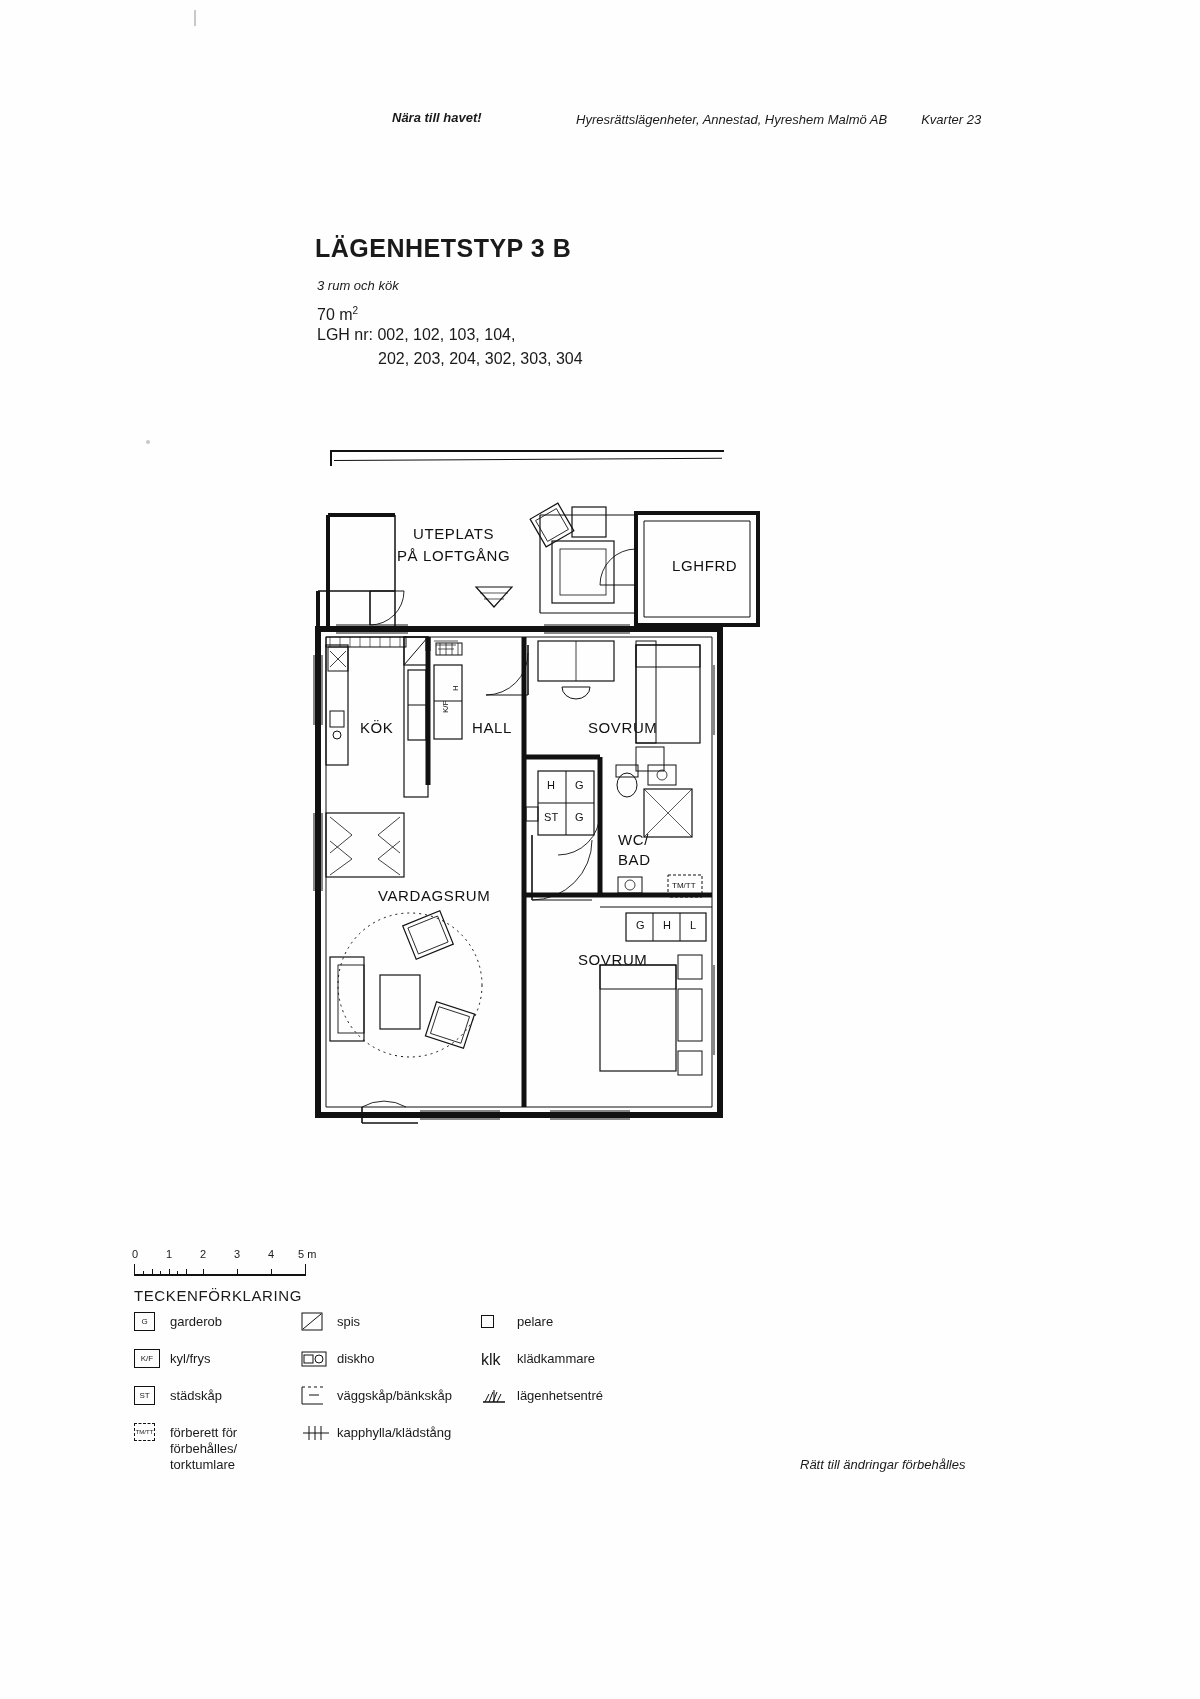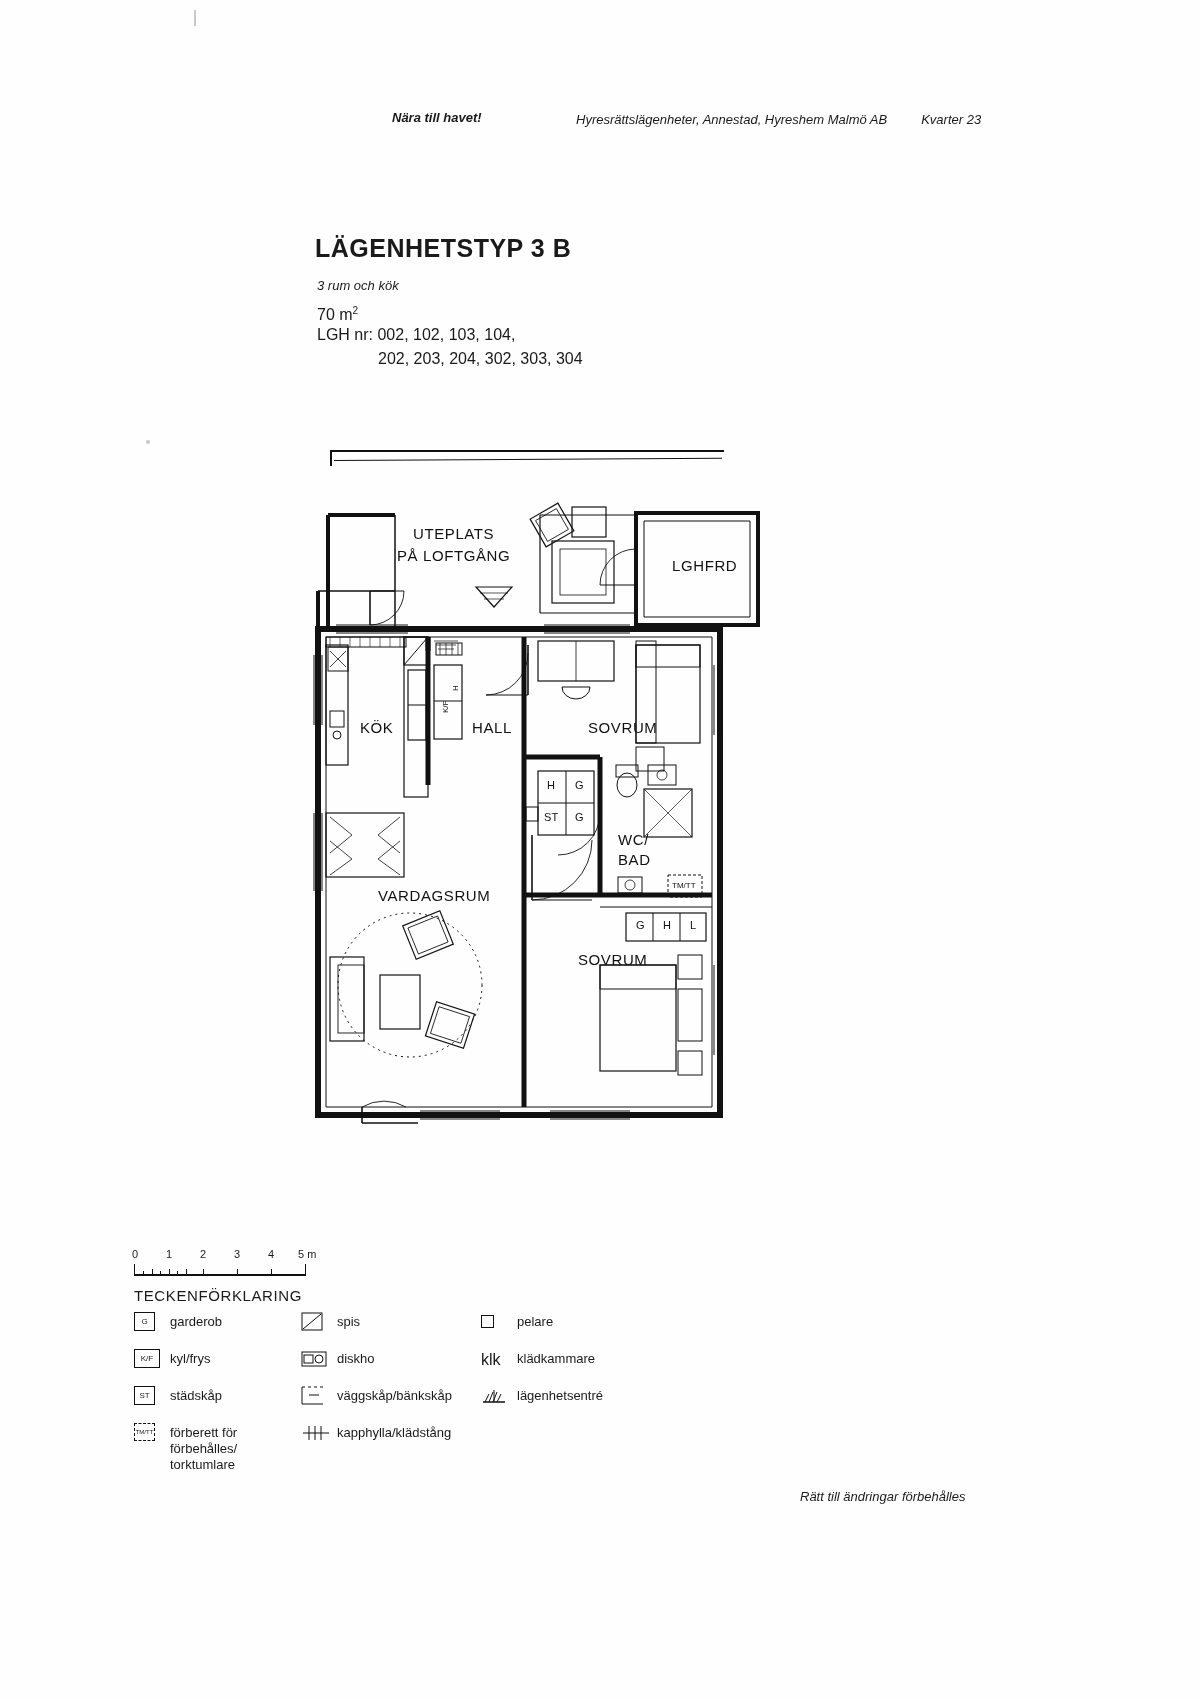--- a/index.html
+++ b/index.html
@@ -221,21 +221,21 @@
   }
   .klk-lbl {
     font-size: 16px;
     padding-top: 2px;
   }
 
   
   .footer {
     position: absolute;
     left: 800px;
-    top: 1489px;
+    top: 1457px;
     font-size: 13px;
     font-style: italic;
   }
 
   
   .scanmark {
     position: absolute;
     background: #c9c9c9;
   }
 </style>

